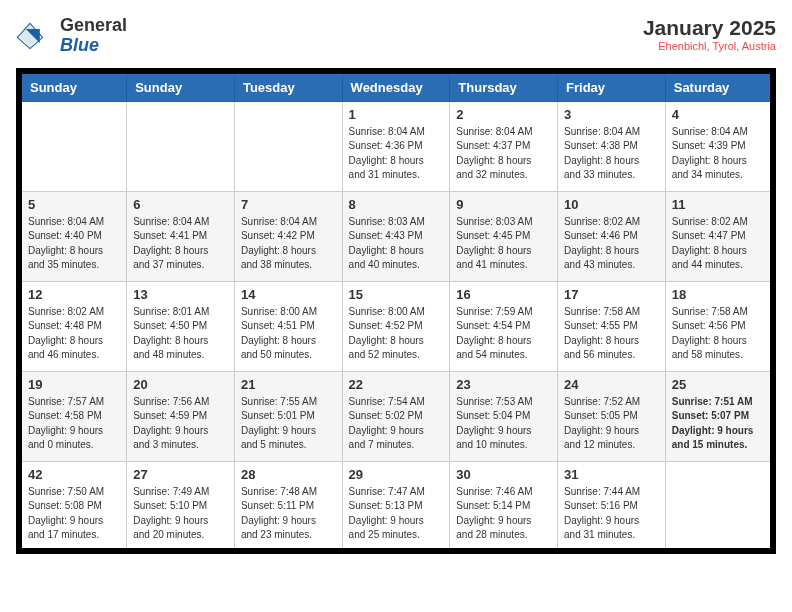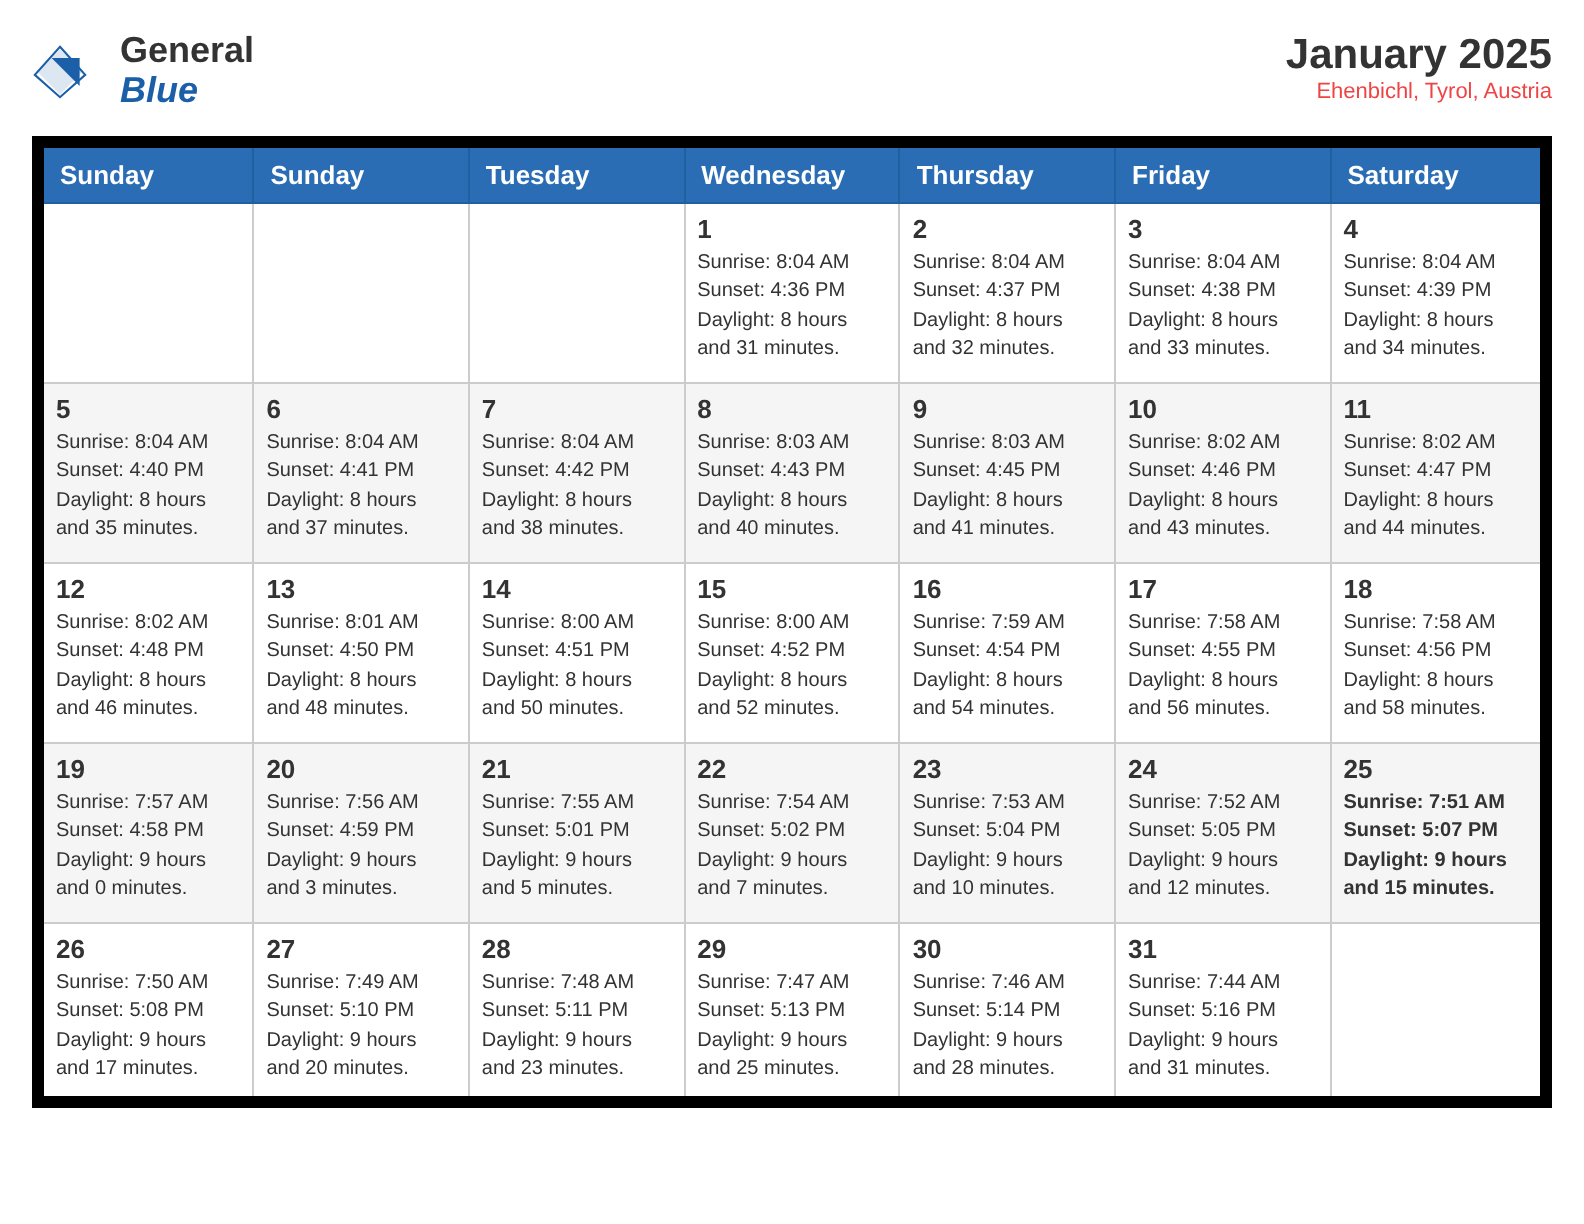--- a/index.html
+++ b/index.html
@@ -301,21 +301,21 @@
         <td>
           <span class="day-num">25</span>
           <div class="day-info" style="white-space: pre-line; font-weight: bold;">Sunrise: 7:51 AM
 Sunset: 5:07 PM
 Daylight: 9 hours
 and 15 minutes.</div>
         </td>
       </tr>
       <tr>
         <td>
-          <span class="day-num">26</span>
+          <span class="day-num">42</span>
           <div class="day-info" style="white-space: pre-line;">Sunrise: 7:50 AM
 Sunset: 5:08 PM
 Daylight: 9 hours
 and 17 minutes.</div>
         </td>
         <td>
           <span class="day-num">27</span>
           <div class="day-info" style="white-space: pre-line;">Sunrise: 7:49 AM
 Sunset: 5:10 PM
 Daylight: 9 hours

